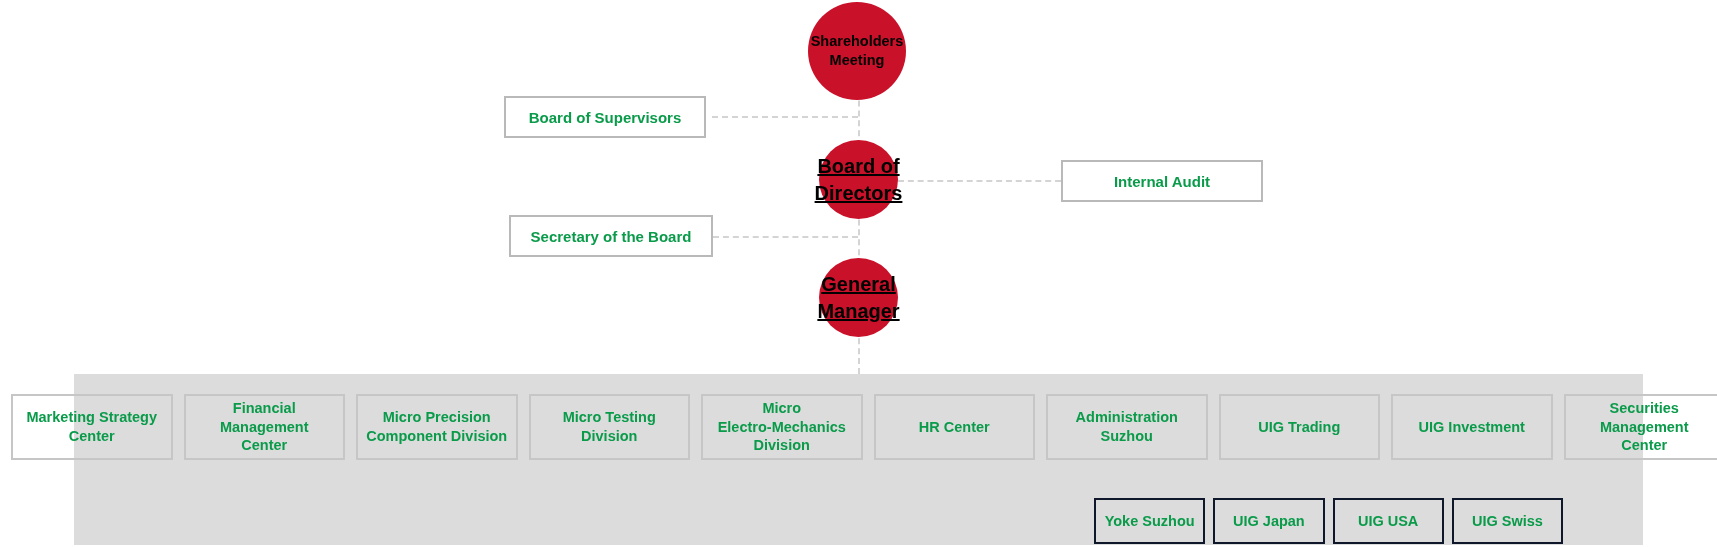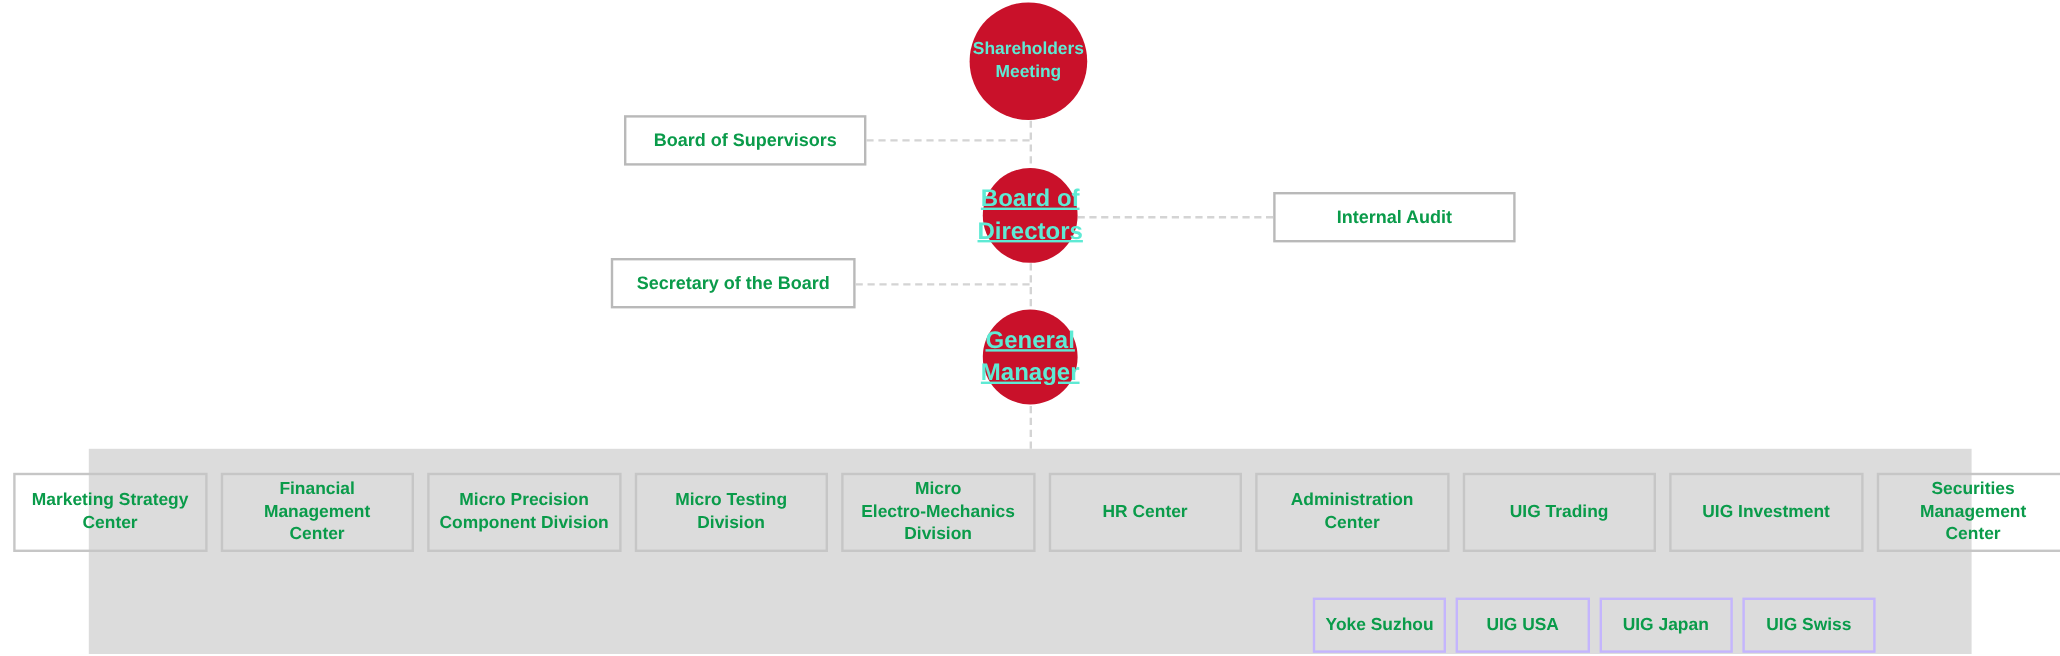--- a/index.html
+++ b/index.html
@@ -20,53 +20,53 @@
   .hline{
     position:absolute;height:0;border-top:2px dashed var(--dash,#d4d4d4);z-index:1;
   }
   .hline.sup{left:712px;top:116px;width:146px;}
   .hline.aud{left:898px;top:180px;width:163px;}
   .hline.sec{left:713px;top:236px;width:145px;}
   
   .circle{
     position:absolute;border-radius:50%;background:var(--red,#c9112a);
     display:flex;align-items:center;justify-content:center;text-align:center;
-    color:#5eead4;font-weight:600;z-index:2;white-space:pre-line;
+    color:#000000;font-weight:600;z-index:2;white-space:pre-line;
   }
   .circle.big{left:808px;top:2px;width:98px;height:98px;font-size:14.5px;line-height:1.32;}
   .circle.small{width:79px;height:79px;font-size:20px;line-height:1.32;text-decoration:underline;}
   .circle.bod{left:819px;top:140px;}
   .circle.gm{left:819px;top:258px;}
   
   .side-box{
     position:absolute;background:#ffffff;border:2px solid #b9b9b9;
     display:flex;align-items:center;justify-content:center;text-align:center;
     color:var(--green,#0a9b4a);font-size:15px;font-weight:600;z-index:2;box-sizing:border-box;
   }
-  .side-box.sup{left:520px;top:96px;width:202px;height:42px;}
+  .side-box.sup{left:504px;top:96px;width:202px;height:42px;}
   .side-box.sec{left:509px;top:215px;width:204px;height:42px;}
   .side-box.aud{left:1061px;top:160px;width:202px;height:42px;}
   
   .dept-row{
     position:absolute;left:11px;top:394px;width:1714px;height:66px;
     display:flex;gap:11px;z-index:2;
   }
   .dept-box{
     flex:1 1 0;border:2px solid #c6c6c6;background:transparent;box-sizing:border-box;
     display:flex;align-items:center;justify-content:center;text-align:center;
     color:var(--green,#0a9b4a);font-size:14.5px;font-weight:700;line-height:1.3;
     white-space:pre-line;
   }
   
   .sub-row{
     position:absolute;left:1094px;top:498px;width:469px;height:46px;
     display:flex;gap:8px;z-index:2;
   }
   .sub-box{
-    flex:1 1 0;border:2px solid #c4b5fd;background:transparent;box-sizing:border-box;
+    flex:1 1 0;border:2px solid #0f172a;background:transparent;box-sizing:border-box;
     display:flex;align-items:center;justify-content:center;text-align:center;
     color:var(--green,#0a9b4a);font-size:14.5px;font-weight:700;
   }
 </style>
 </head>
 <body>
 
 <div id="canvas">
 
   <div class="band"></div>
@@ -95,35 +95,35 @@
 Center</span></div>
       <div class="dept-box"><span>Micro Precision
 Component Division</span></div>
       <div class="dept-box"><span>Micro Testing
 Division</span></div>
       <div class="dept-box"><span>Micro
 Electro-Mechanics
 Division</span></div>
       <div class="dept-box"><span>HR Center</span></div>
       <div class="dept-box"><span>Administration
-Center</span></div>
+Suzhou</span></div>
       <div class="dept-box"><span>UIG Trading</span></div>
       <div class="dept-box"><span>UIG Investment</span></div>
       <div class="dept-box"><span>Securities
 Management
 Center</span></div>
     </div>
   <div class="sub-row">
       <div class="sub-box">
         <span>Yoke Suzhou</span>
       </div>
       <div class="sub-box">
-        <span>UIG USA</span>
+        <span>UIG Japan</span>
       </div>
       <div class="sub-box">
-        <span>UIG Japan</span>
+        <span>UIG USA</span>
       </div>
       <div class="sub-box">
         <span>UIG Swiss</span>
       </div>
     </div>
 
 </div>
 
 </body></html>

